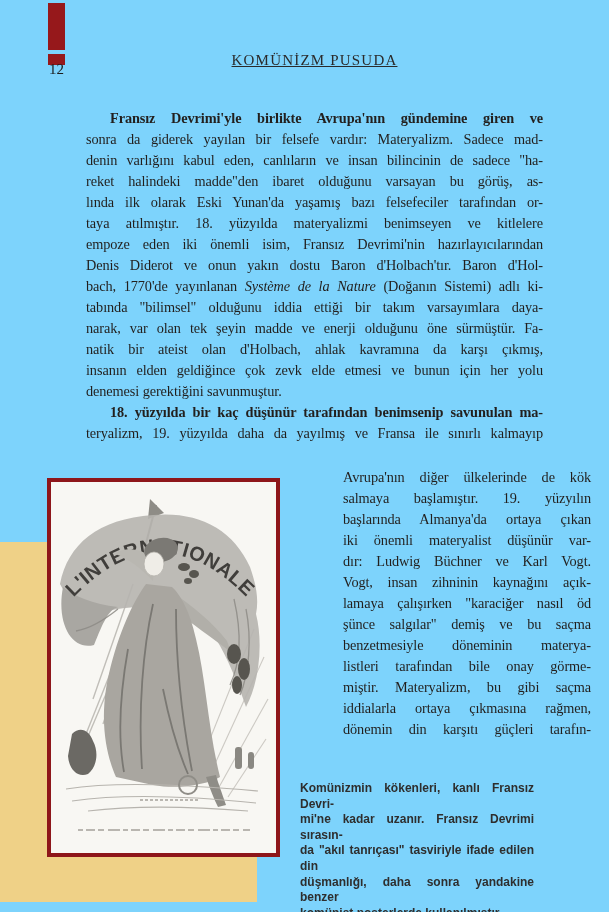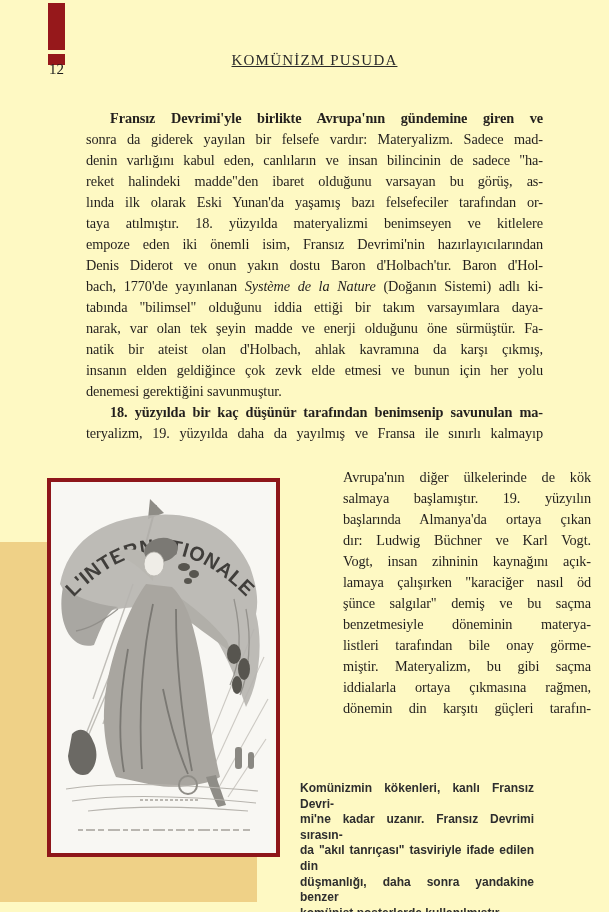--- a/index.html
+++ b/index.html
@@ -1,17 +1,17 @@
 <!DOCTYPE html>
 <html style="--bar_red: #96181b; --accent_red: #8e161a; --highlight_yellow: #efd187;"><head>
 <meta charset="utf-8">
 <style>
   html,body{margin:0;padding:0;background:#ffffff;}
   .page{
-    position:relative;width:609px;height:912px;background:#fef9c3;overflow:hidden;
+    position:relative;width:609px;height:912px;background:#7dd3fc;overflow:hidden;
     font-family:"Liberation Serif", serif;
   }
   
   .marker-tall{position:absolute;left:48px;top:3px;width:17px;height:47px;background:var(--bar_red);}
   .marker-square{position:absolute;left:48px;top:54px;width:17px;height:11px;background:var(--bar_red);}
   .page-number{position:absolute;left:38px;top:61px;width:37px;text-align:center;
     font-size:15px;color:#1c1c1c;}
   .running-title{position:absolute;left:86px;top:52px;width:457px;text-align:center;
     font-size:15px;letter-spacing:1.2px;color:#2b2b2b;text-decoration:underline;}
   
@@ -148,20 +148,21 @@
       </g>
 
       <line x1="20" y1="341" x2="192" y2="341" stroke="#b9b6b0" stroke-width="2" stroke-dasharray="5 3 9 3 6 4 12 3"></line>
     </svg>
   </figure>
 
   <div class="wrap-col">
       <div class="tline"><span>Avrupa'nın diğer ülkelerinde de kök</span></div>
       <div class="tline"><span>salmaya başlamıştır. 19. yüzyılın</span></div>
       <div class="tline"><span>başlarında Almanya'da ortaya çıkan</span></div>
+      <div class="tline"><span>iki önemli materyalist düşünür var-</span></div>
       <div class="tline"><span>dır: Ludwig Büchner ve Karl Vogt.</span></div>
       <div class="tline"><span>Vogt, insan zihninin kaynağını açık-</span></div>
       <div class="tline"><span>lamaya çalışırken "karaciğer nasıl öd</span></div>
       <div class="tline"><span>şünce salgılar" demiş ve bu saçma</span></div>
       <div class="tline"><span>benzetmesiyle döneminin materya-</span></div>
       <div class="tline"><span>listleri tarafından bile onay görme-</span></div>
       <div class="tline"><span>miştir. Materyalizm, bu gibi saçma</span></div>
       <div class="tline"><span>iddialarla ortaya çıkmasına rağmen,</span></div>
       <div class="tline"><span>dönemin din karşıtı güçleri tarafın-</span></div>
     </div>

